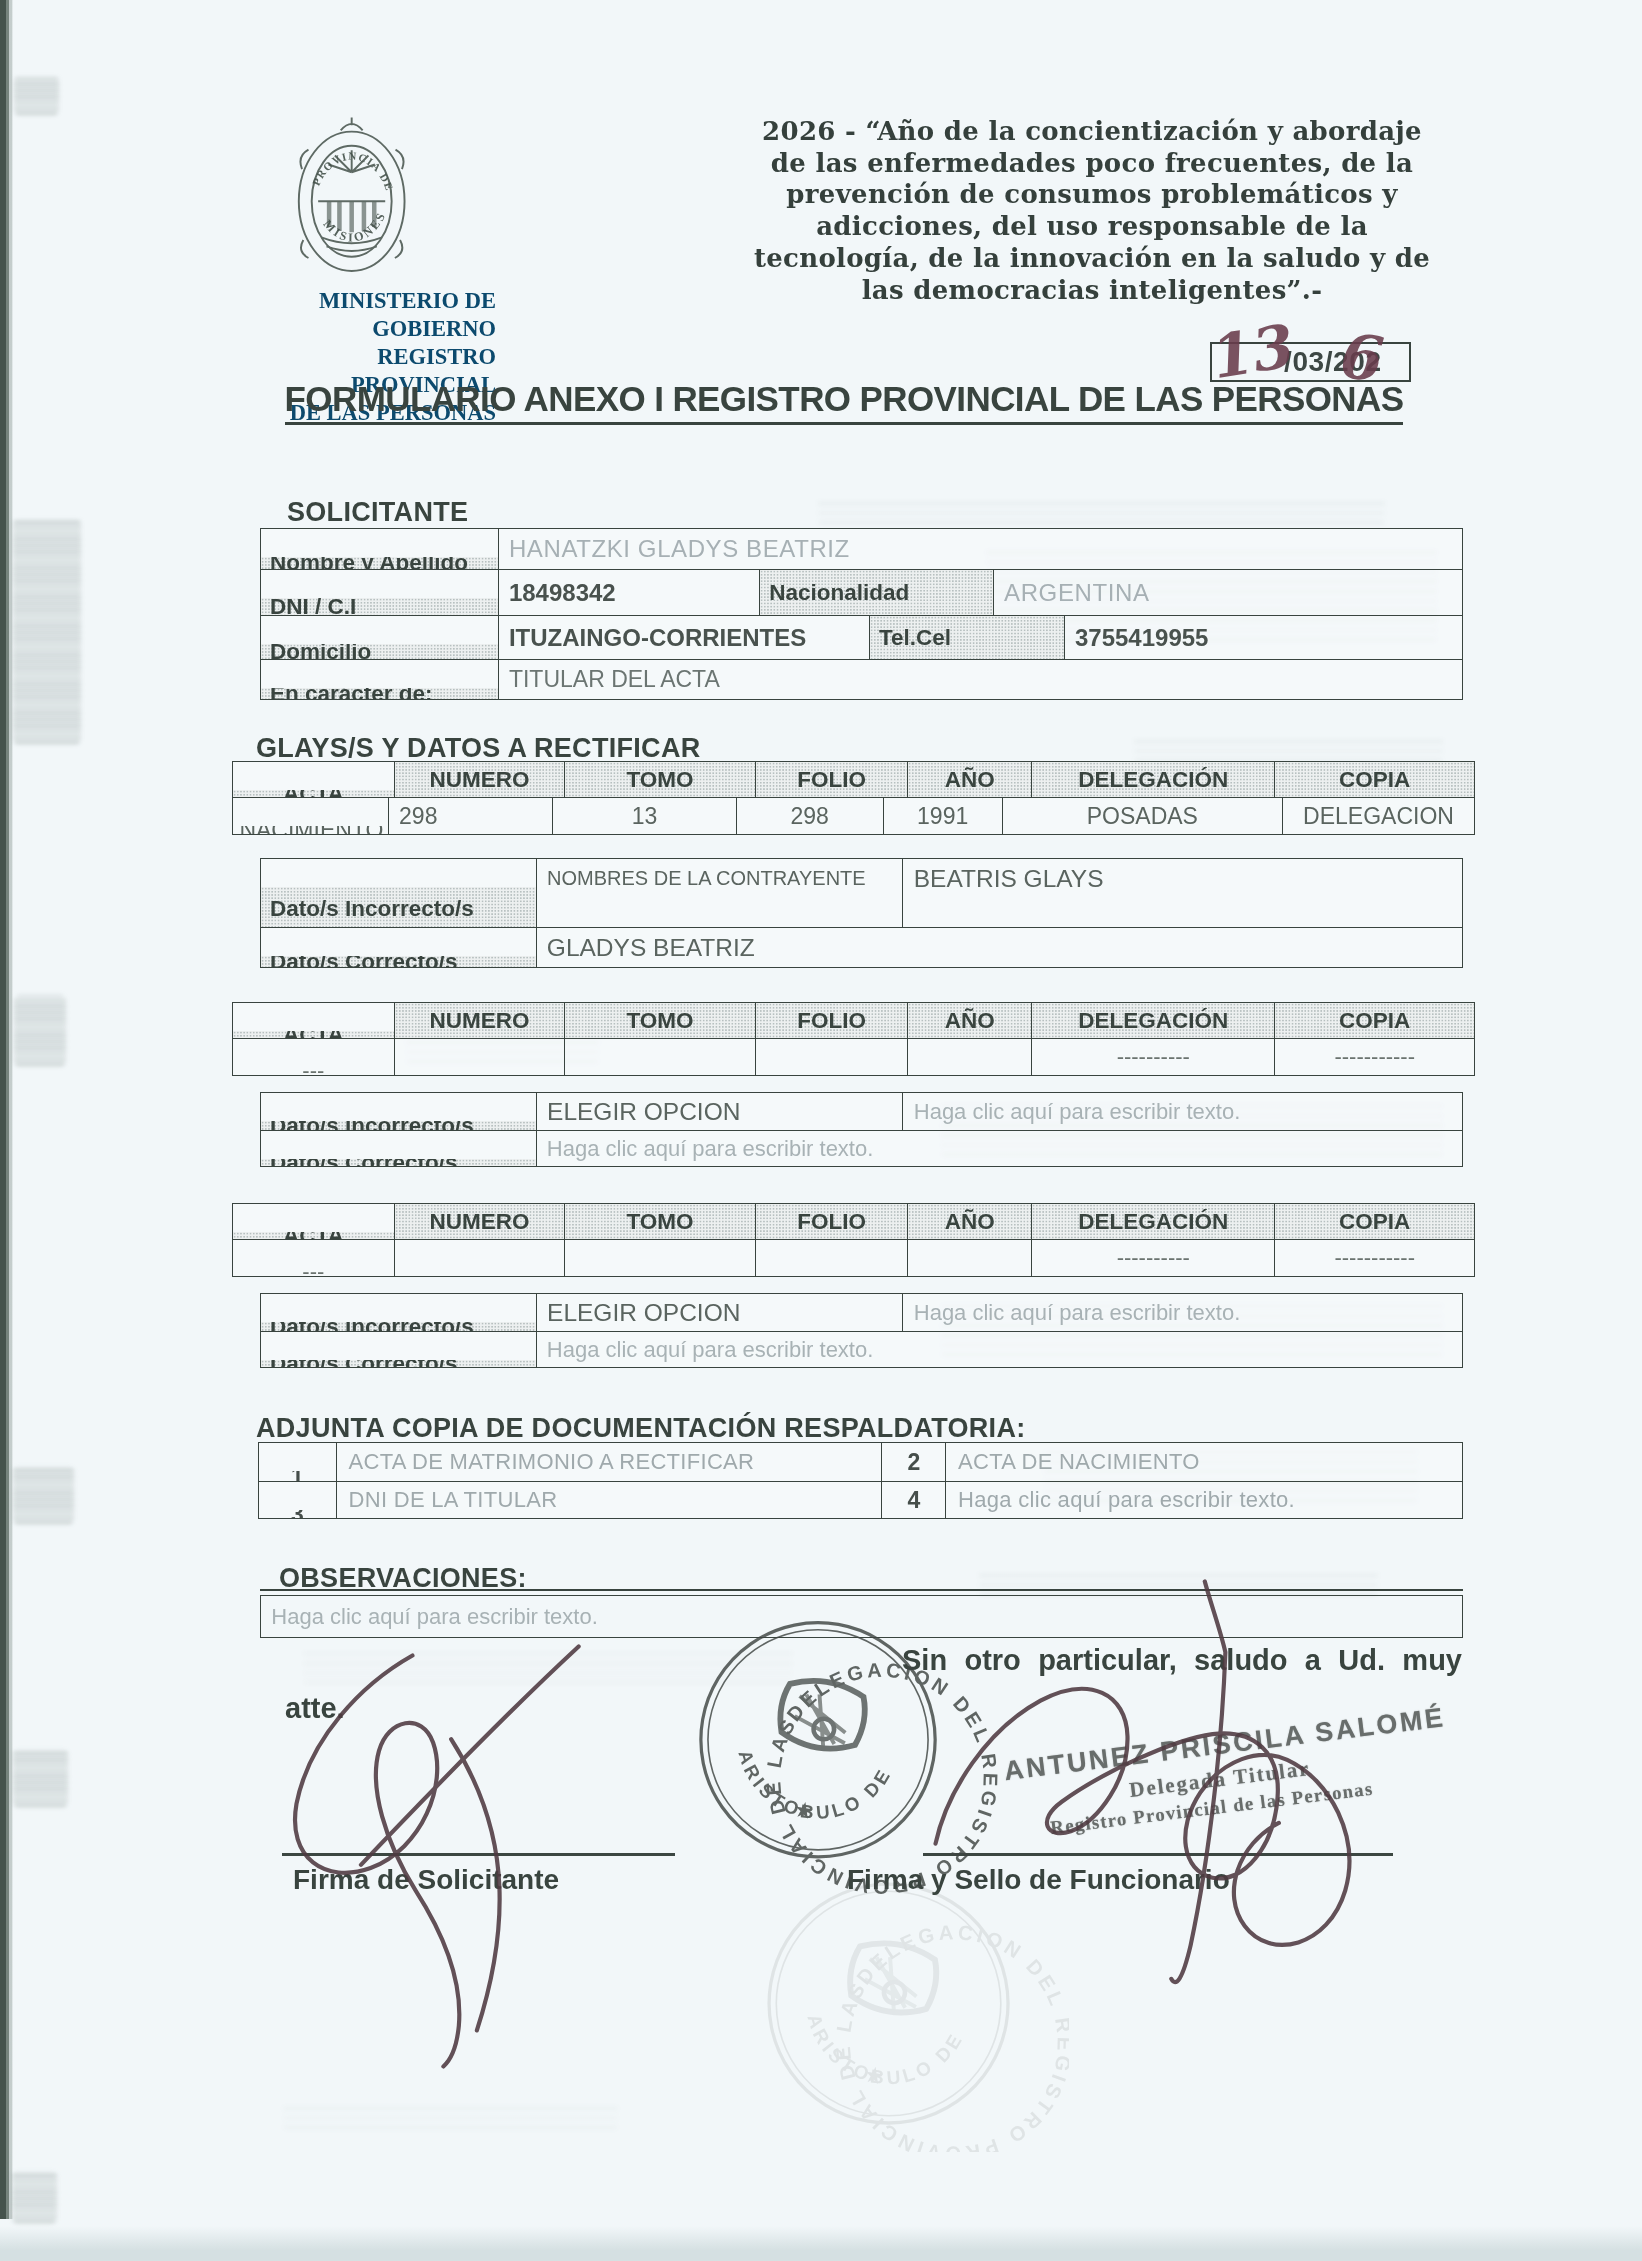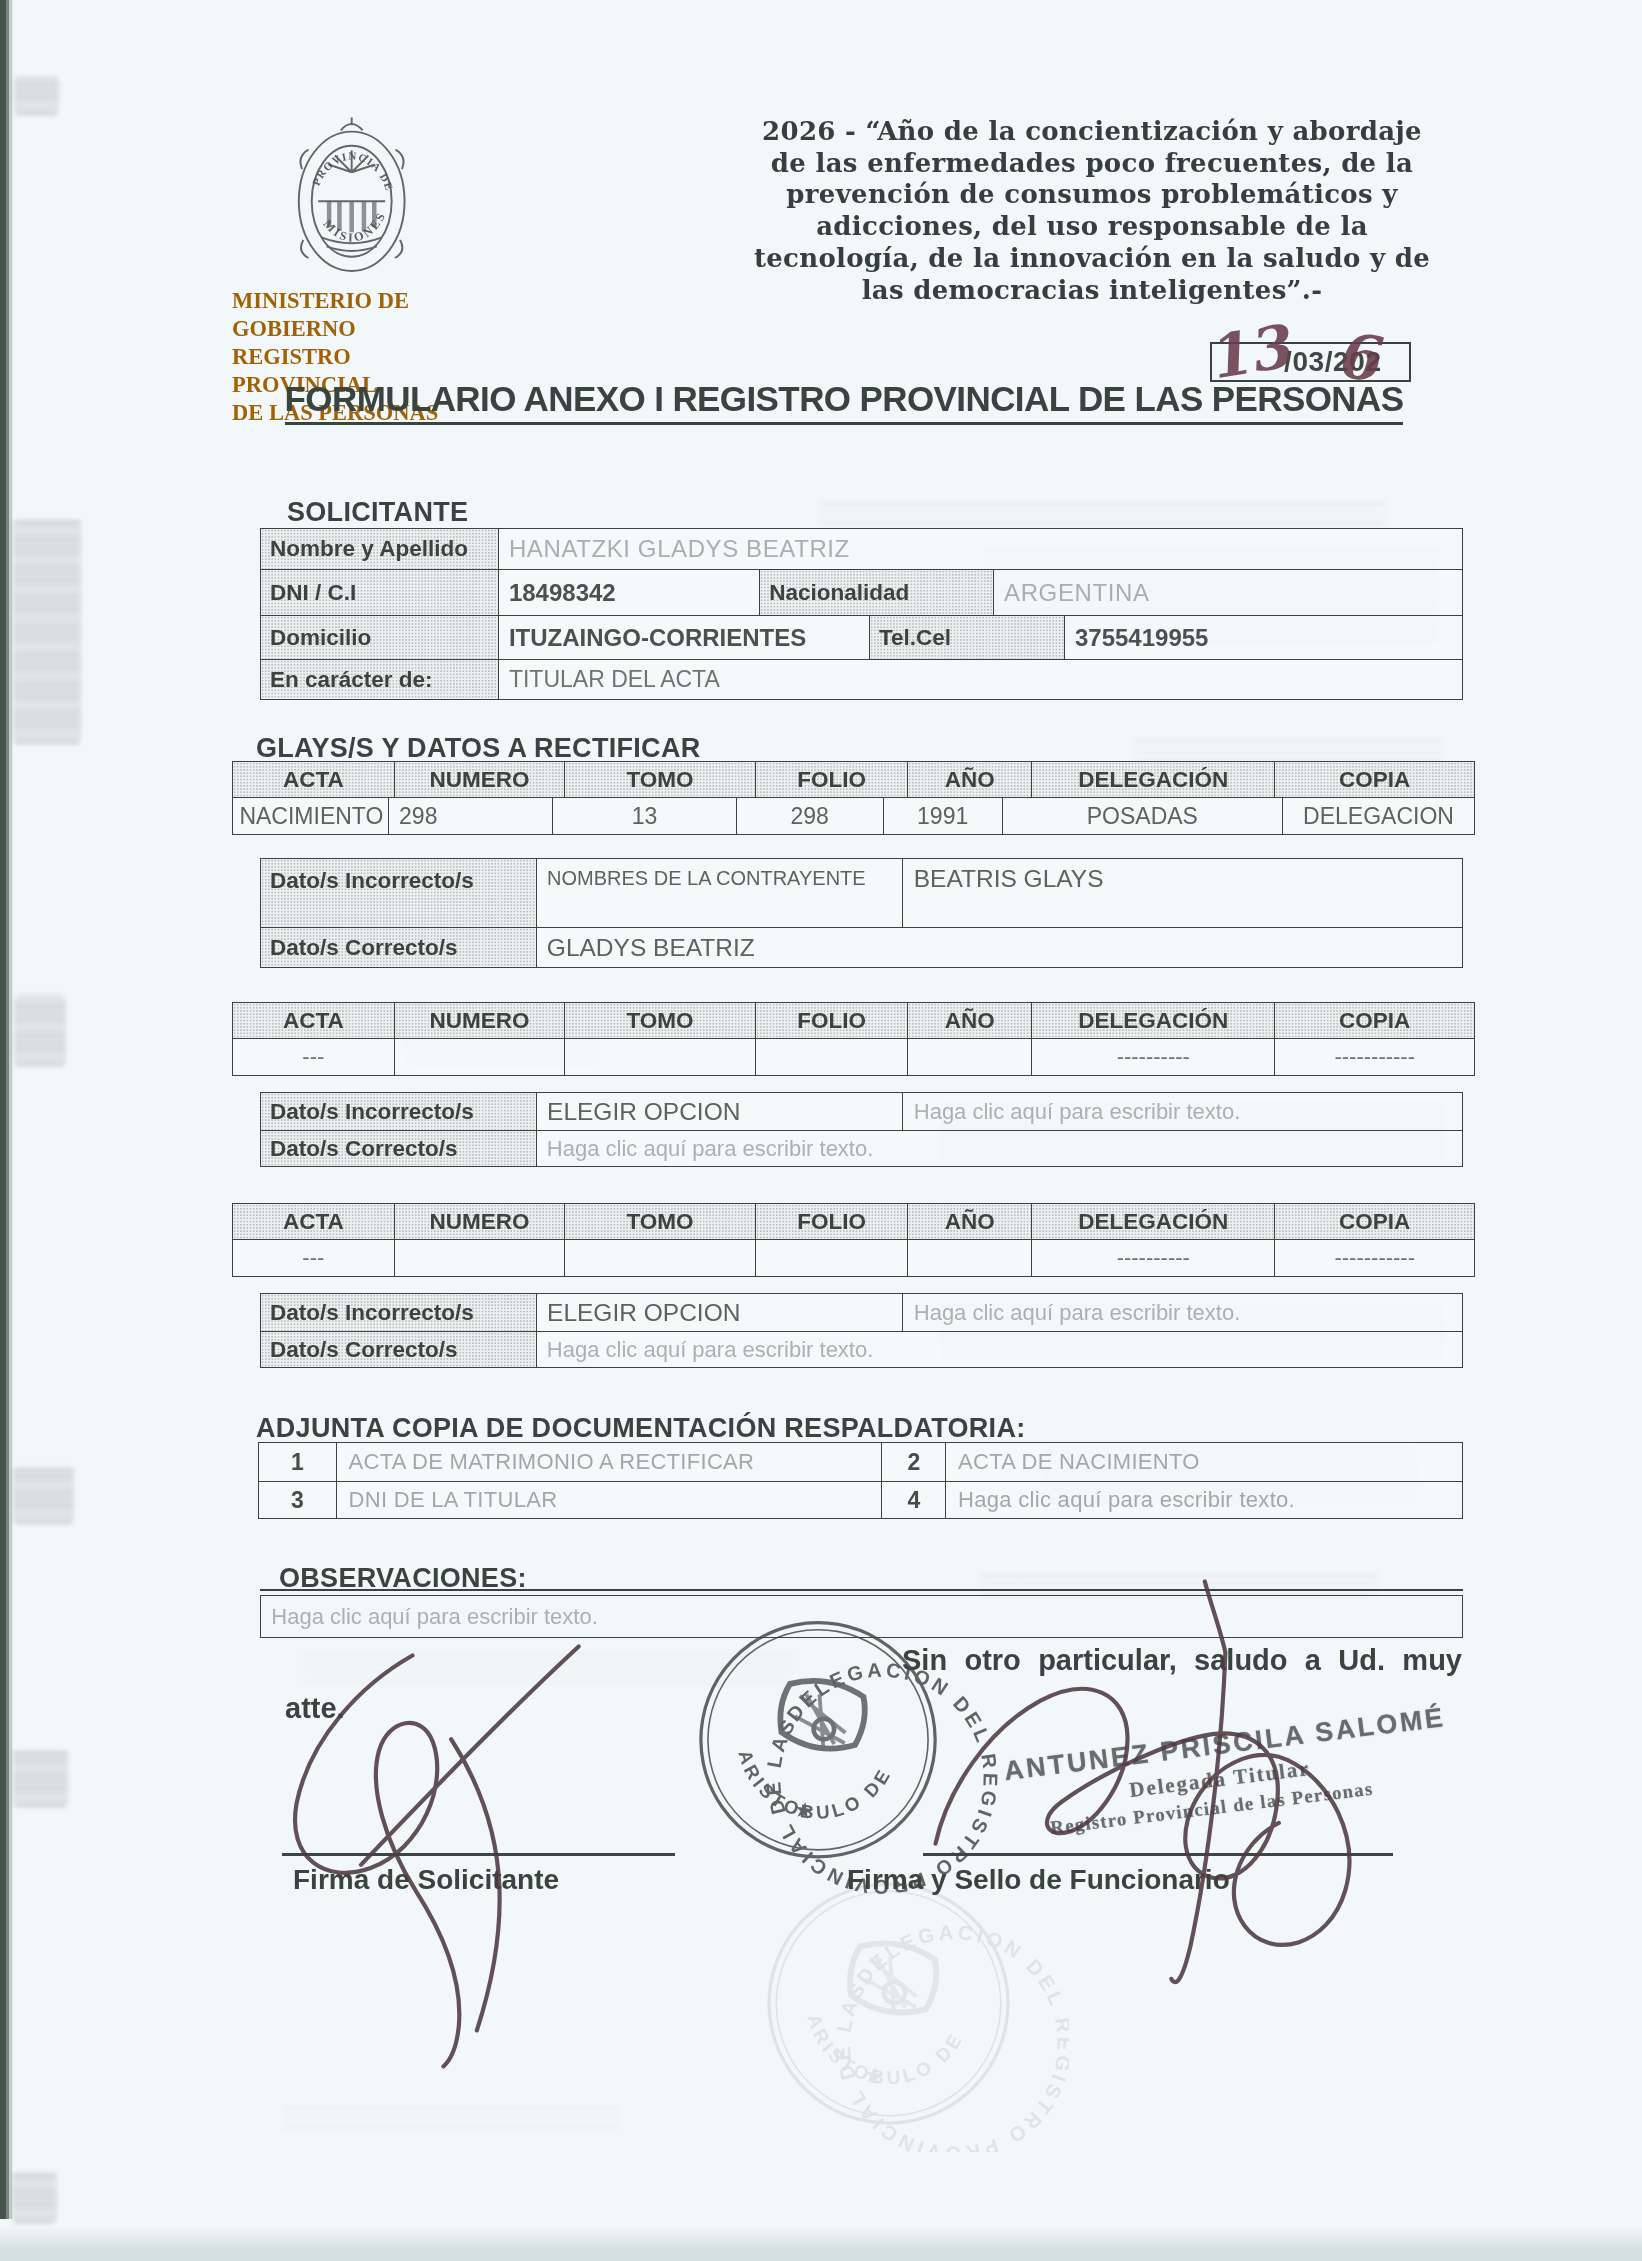--- a/index.html
+++ b/index.html
@@ -8,43 +8,43 @@
   
   .edge-strip{position:absolute;left:0;top:0;width:13px;height:2219px;
      background:linear-gradient(90deg,#45534c 0 5.8px,#76847d 5.8px 9px,rgba(110,126,119,.35) 9px 11.6px,rgba(110,126,119,0) 13px);}
   .smudge{position:absolute;background:repeating-linear-gradient(0deg,rgba(88,104,99,.28) 0 2.6px,rgba(88,104,99,.05) 2.6px 5.8px);
      filter:blur(1.9px);border-radius:5.2px;}
   .bottom-band{position:absolute;left:0;top:2226px;width:1643px;height:35px;
      background:linear-gradient(180deg,rgba(205,216,218,0),#d5e0e2 70%);}
   .ghost{position:absolute;background:repeating-linear-gradient(0deg,rgba(96,116,110,.16) 0 2.6px,rgba(96,116,110,0) 2.6px 9.7px);
      filter:blur(2.6px);opacity:.55;border-radius:3.9px;}
   
-  .ministry{position:absolute;left:232px;top:287px;width:264px;text-align:left;
-     font-family:"Liberation Serif",serif;font-weight:bold;font-size:22.5px;line-height:1.24;color:#a16207;}
+  .ministry{position:absolute;left:232px;top:287px;width:264px;text-align:right;
+     font-family:"Liberation Serif",serif;font-weight:bold;font-size:22.5px;line-height:1.24;color:#0c4a6e;}
   .quote{position:absolute;left:736px;top:116px;width:712px;text-align:center;
      font-family:"DejaVu Serif",serif;font-weight:bold;font-size:26px;line-height:1.22;color:#35403c;letter-spacing:0.3px;}
   .datebox{position:absolute;left:1210px;top:342px;width:201px;height:40px;border:2.6px solid #39443f;
      box-sizing:border-box;display:flex;align-items:center;padding-left:72px;
      font-size:28px;font-weight:bold;color:#3d4744;letter-spacing:0.6px;}
   .hw{position:absolute;font-family:"DejaVu Serif",serif;font-style:italic;font-weight:bold;color:#693c4c;opacity:.88;}
   .hw-day{left:1212px;top:317px;font-size:59px;transform:rotate(-9deg);}
   .hw-six{left:1341px;top:322px;font-size:61px;transform:rotate(6deg);}
   .title-wrap{position:absolute;left:219px;top:379px;width:1250px;text-align:center;}
   .title{display:inline-block;font-size:35px;font-weight:bold;color:#39443f;letter-spacing:-0.6px;
      border-bottom:3.9px solid #39443f;padding-bottom:2.6px;}
   .subtitle-wrap{position:absolute;left:219px;top:430px;width:1250px;text-align:center;}
   .subtitle{display:inline-block;font-size:26px;font-weight:bold;color:#39443f;
      border-bottom:3.2px solid #39443f;padding-bottom:1.9px;}
   .h-sec{position:absolute;font-size:27px;font-weight:bold;color:#39443f;letter-spacing:0.3px;}
   
   .tbl{position:absolute;border:1.9px solid #39443f;box-sizing:border-box;background:rgba(255,255,255,.25);}
   .trow{display:flex;border-top:1.9px solid #39443f;box-sizing:border-box;}
   .trow:first-child{border-top:none;}
   .c{box-sizing:border-box;border-left:1.9px solid #39443f;display:flex;align-items:center;overflow:hidden;}
-  .c:first-child{border-left:none;}
+  .c:first-child{border-left:none;margin-top:28px;}
   .lab{background-color:#edf0f0;background-image:radial-gradient(#b7c0c0 0.8px,rgba(0,0,0,0) 0.8px);
      background-size:3.2px 3.2px;font-weight:bold;color:#39443f;font-size:22.5px;padding-left:9px;}
   .hdrc{background-color:#edf0f0;background-image:radial-gradient(#b7c0c0 0.8px,rgba(0,0,0,0) 0.8px);
      background-size:3.2px 3.2px;font-weight:bold;color:#39443f;font-size:22.5px;justify-content:center;}
   .val{font-size:23px;color:#5a645f;padding-left:10.3px;}
   .val-light{font-size:24px;color:#a6b0b4;padding-left:10.3px;letter-spacing:0.6px;}
   .val-bold{font-size:24px;font-weight:bold;color:#49524e;padding-left:10.3px;}
   .cc{justify-content:center;padding-left:0;}
   .dash{color:#6a736f;font-size:22px;}
   .just{width:100%;text-align:justify;font-size:20px;color:#5a645f;line-height:1.32;padding:1.3px 11.6px 0 10.3px;}

